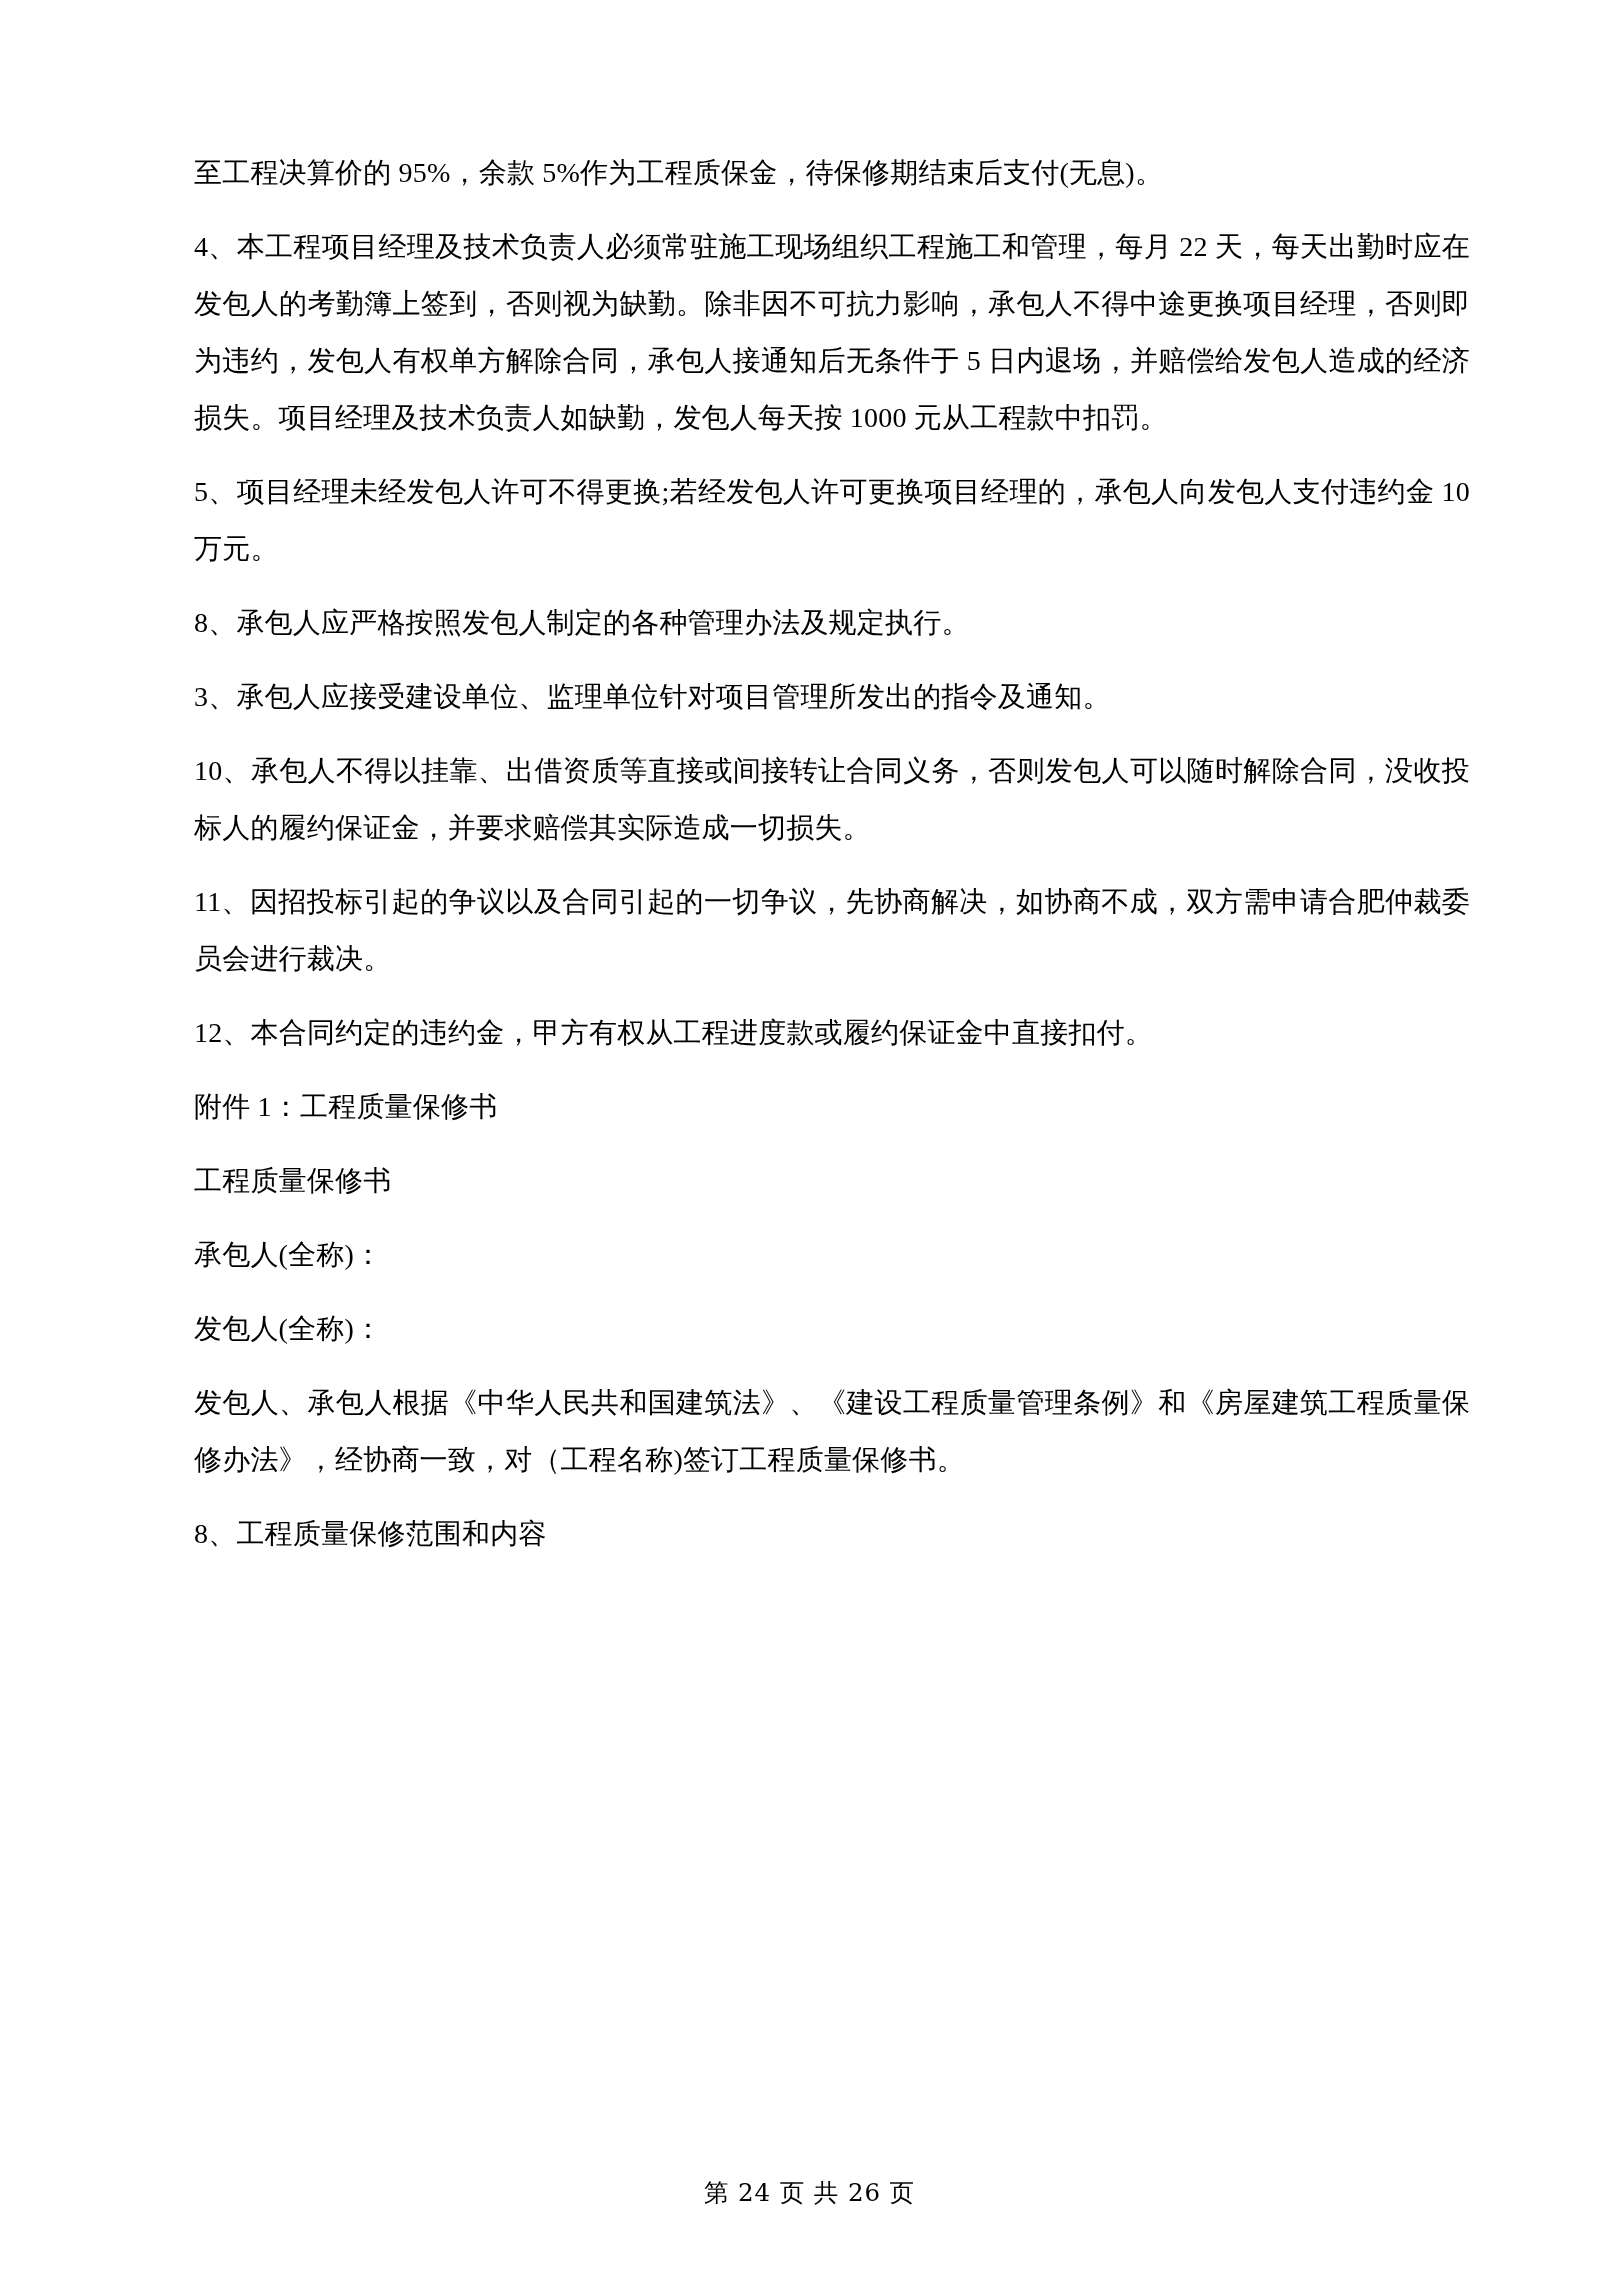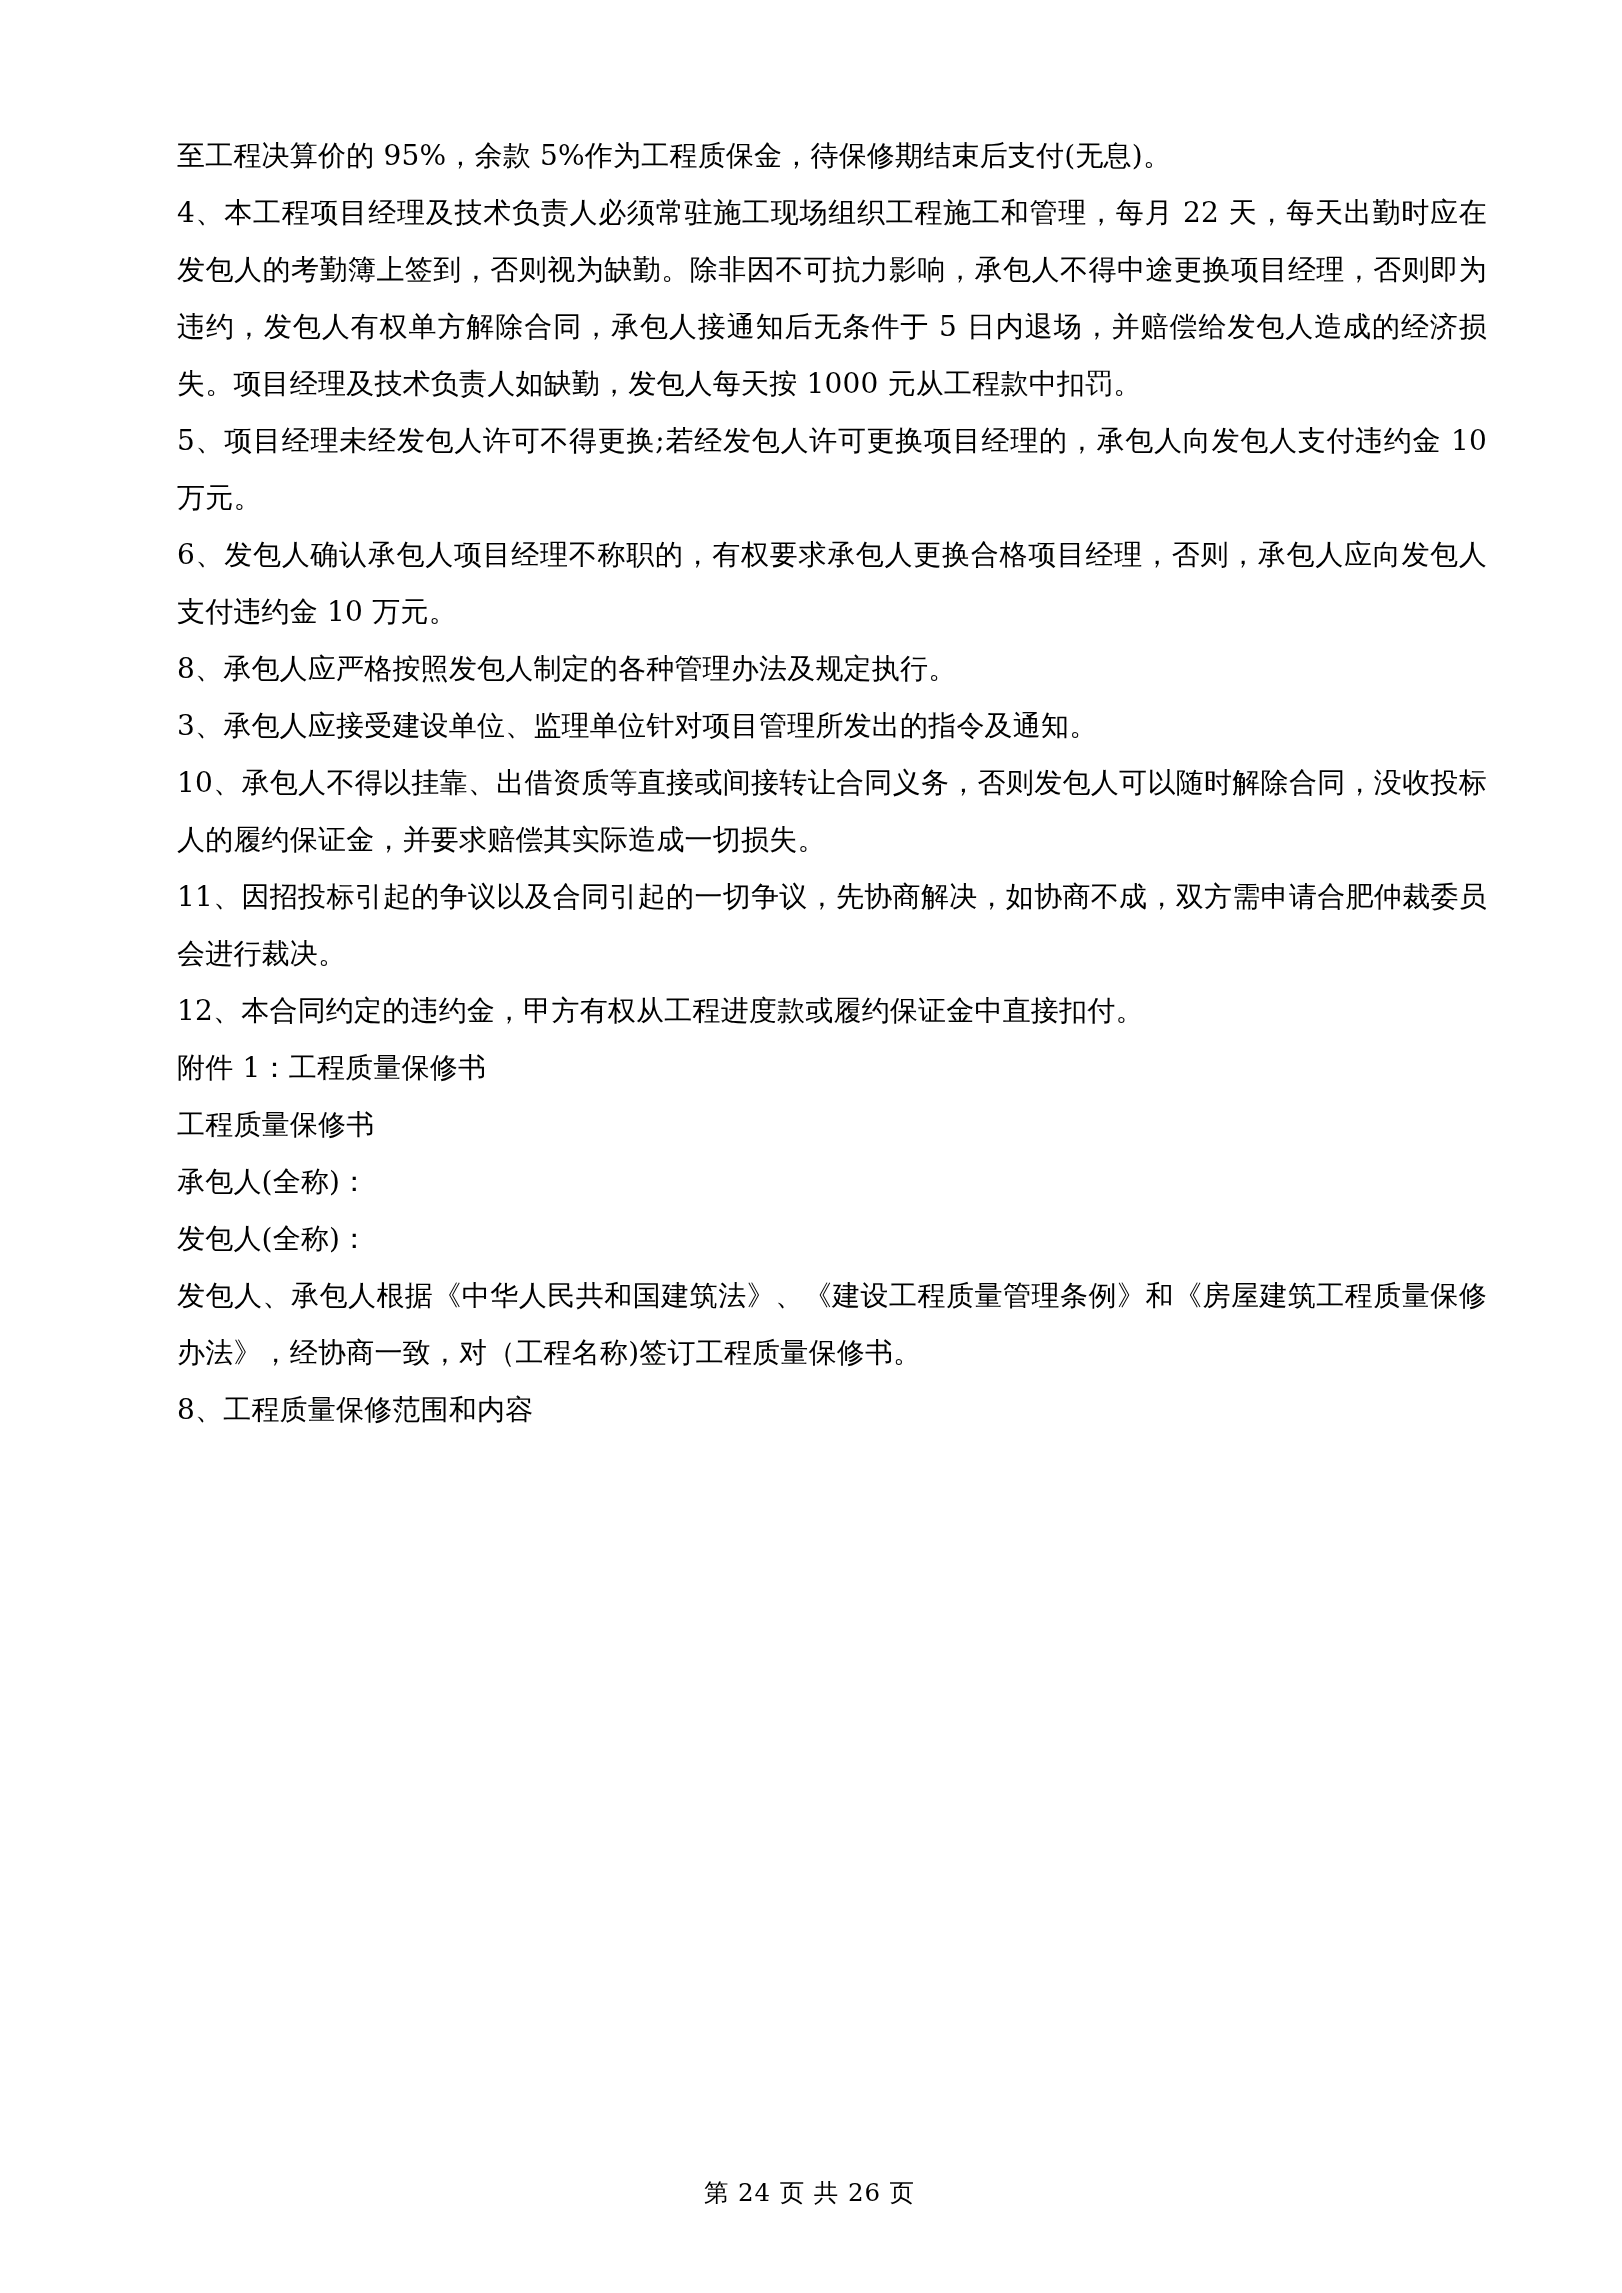--- a/index.html
+++ b/index.html
@@ -21,44 +21,44 @@
     overflow: hidden;
   }
   .body-text {
     font-size: 28px;
     line-height: 57px;
     text-align: justify;
     text-justify: inter-ideograph;
     letter-spacing: 0.2px;
   }
   .para {
-    margin: 0;
+    margin: 17px;
     padding: 0;
     text-indent: 0;
+    font-family: Liberation Serif, serif;
   }
   .footer {
     position: absolute;
     left: 0;
     right: 4px;
     bottom: 85px;
     text-align: center;
     font-size: 24.5px;
     letter-spacing: 0.9px;
     font-family: "DejaVu Serif", "Liberation Serif", serif;
   }
 </style>
 </head>
 <body>
 
 <div class="page">
   <div class="body-text">
     <p class="para">至工程决算价的 95%，余款 5%作为工程质保金，待保修期结束后支付(无息)。</p>
     <p class="para">4、本工程项目经理及技术负责人必须常驻施工现场组织工程施工和管理，每月 22 天，每天出勤时应在发包人的考勤簿上签到，否则视为缺勤。除非因不可抗力影响，承包人不得中途更换项目经理，否则即为违约，发包人有权单方解除合同，承包人接通知后无条件于 5 日内退场，并赔偿给发包人造成的经济损失。项目经理及技术负责人如缺勤，发包人每天按 1000 元从工程款中扣罚。</p>
     <p class="para">5、项目经理未经发包人许可不得更换;若经发包人许可更换项目经理的，承包人向发包人支付违约金 10 万元。</p>
-    <p class="para">6、发包人确认承包人项目经理不称职的，有权要求承包人更换合格项目经理，否则，承包人应向发包人支付违约金 10 万元。</p>
     <p class="para">8、承包人应严格按照发包人制定的各种管理办法及规定执行。</p>
     <p class="para">3、承包人应接受建设单位、监理单位针对项目管理所发出的指令及通知。</p>
     <p class="para">10、承包人不得以挂靠、出借资质等直接或间接转让合同义务，否则发包人可以随时解除合同，没收投标人的履约保证金，并要求赔偿其实际造成一切损失。</p>
     <p class="para">11、因招投标引起的争议以及合同引起的一切争议，先协商解决，如协商不成，双方需申请合肥仲裁委员会进行裁决。</p>
     <p class="para">12、本合同约定的违约金，甲方有权从工程进度款或履约保证金中直接扣付。</p>
     <p class="para">附件 1：工程质量保修书</p>
     <p class="para">工程质量保修书</p>
     <p class="para">承包人(全称)：</p>
     <p class="para">发包人(全称)：</p>
     <p class="para">发包人、承包人根据《中华人民共和国建筑法》、《建设工程质量管理条例》和《房屋建筑工程质量保修办法》，经协商一致，对（工程名称)签订工程质量保修书。</p>

